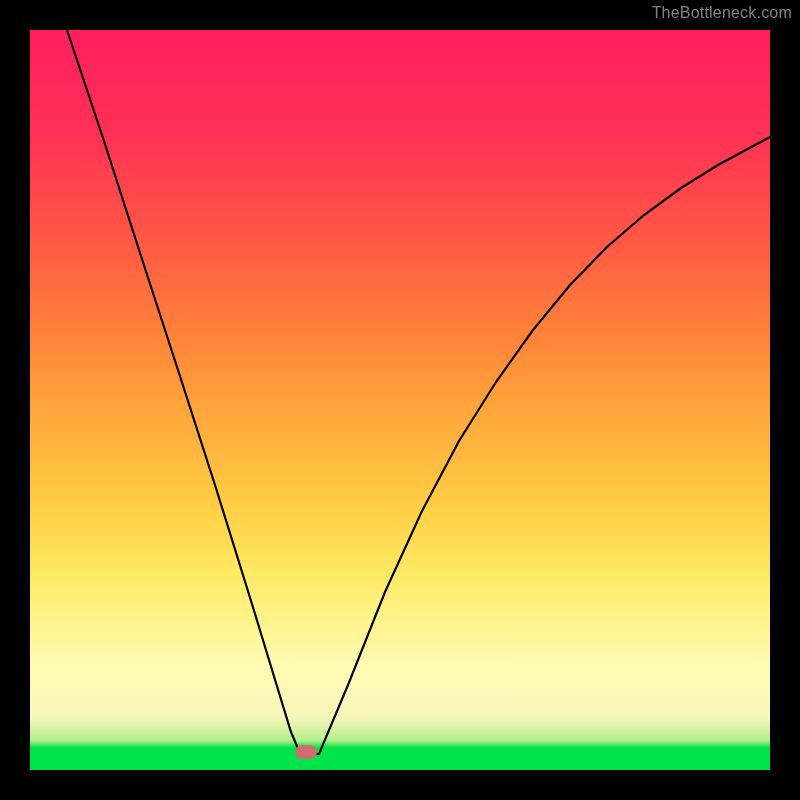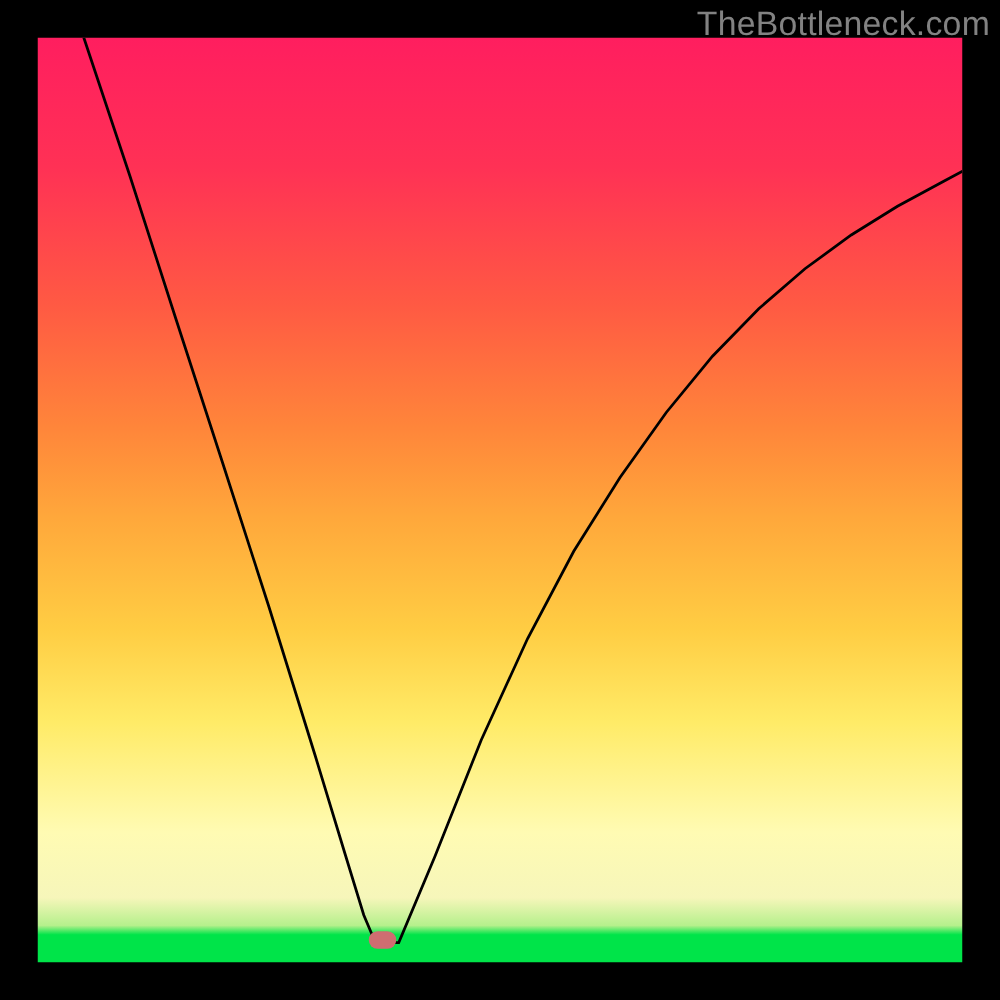--- a/index.html
+++ b/index.html
@@ -15,21 +15,21 @@
       rgb(255,235,103) 26%,
       rgb(255,205,67) 36%,
       rgb(255,168,59) 48%,
       rgb(255,133,58) 58%,
       rgb(255,90,67) 71%,
       rgb(255,49,85) 86%,
       rgb(255,30,95) 100%);
   }
   .curve{position:absolute;inset:0;}
   .marker{position:absolute;width:22px;height:14px;border-radius:7px;background:rgb(207,109,113);transform:translate(-50%,-50%);}
-  .watermark{position:absolute;top:4px;right:8px;color:rgb(130,130,130);font-family:Arial,Helvetica,sans-serif;font-size:27px;letter-spacing:0.2px;}
+  .watermark{position:absolute;top:4px;right:8px;color:rgb(130,130,130);font-family:Arial,Helvetica,sans-serif;font-size:16px;letter-spacing:0.2px;}
 </style>
 </head>
 <body>
 
 <div class="frame">
   <div class="plot">
     <div class="gradient"></div>
     <svg class="curve" viewBox="0 0 740 740" preserveAspectRatio="none">
       <path fill="none" stroke="#000" stroke-width="2.2" d="M 37 0
            L 74 111

